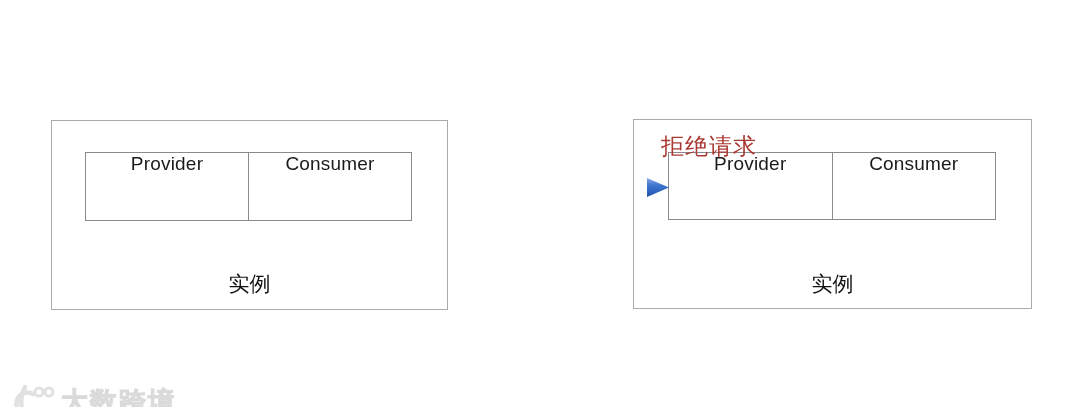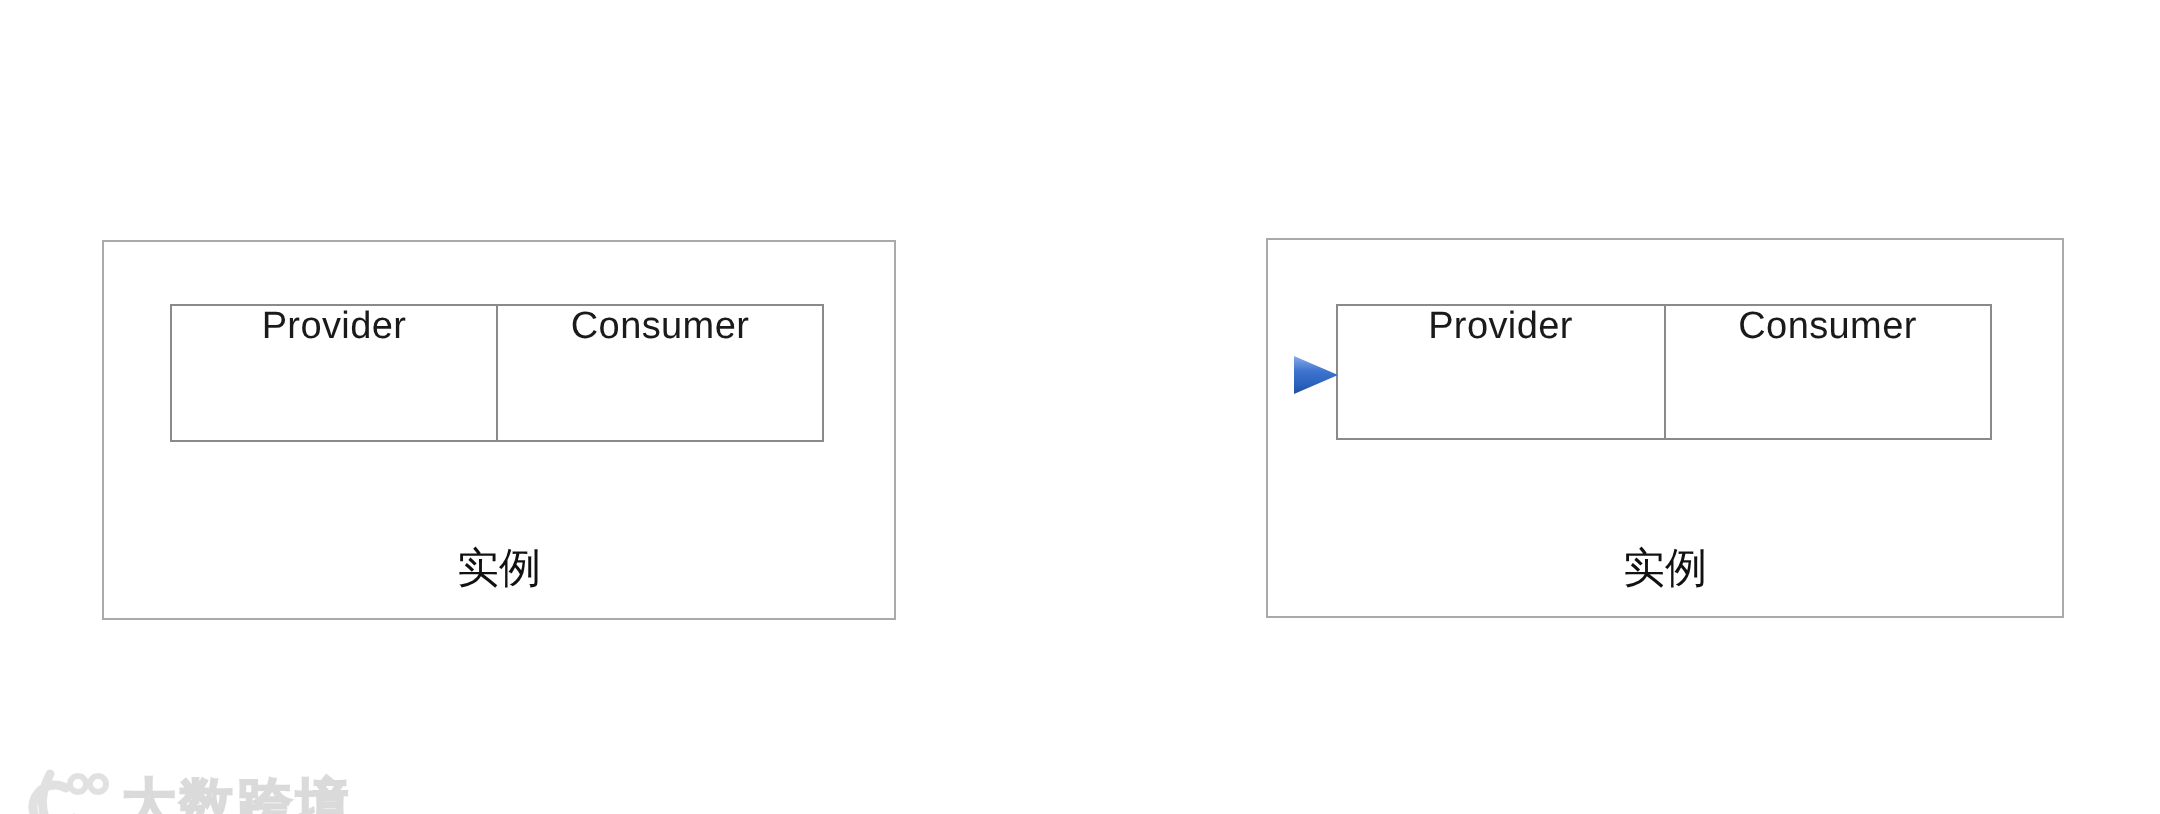--- a/index.html
+++ b/index.html
@@ -107,20 +107,21 @@
   <div class="inner-box right">
     <div class="cell first">
       <span>Provider</span>
     </div>
     <div class="cell">
       <span>Consumer</span>
     </div>
   </div>
   <div class="instance-label right">实例</div>
 
+  <div class="rejection-label">拒绝请求</div>
 
   <svg class="arrow-svg" viewBox="0 0 266 37" xmlns="http://www.w3.org/2000/svg">
     <defs>
       <linearGradient id="arrowGrad" x1="0" y1="0" x2="0" y2="1">
         <stop offset="0%" stop-color="#86aae8"></stop>
         <stop offset="40%" stop-color="#3d74ce"></stop>
         <stop offset="75%" stop-color="#2b62be"></stop>
         <stop offset="100%" stop-color="#204f9f"></stop>
       </linearGradient>
     </defs>

